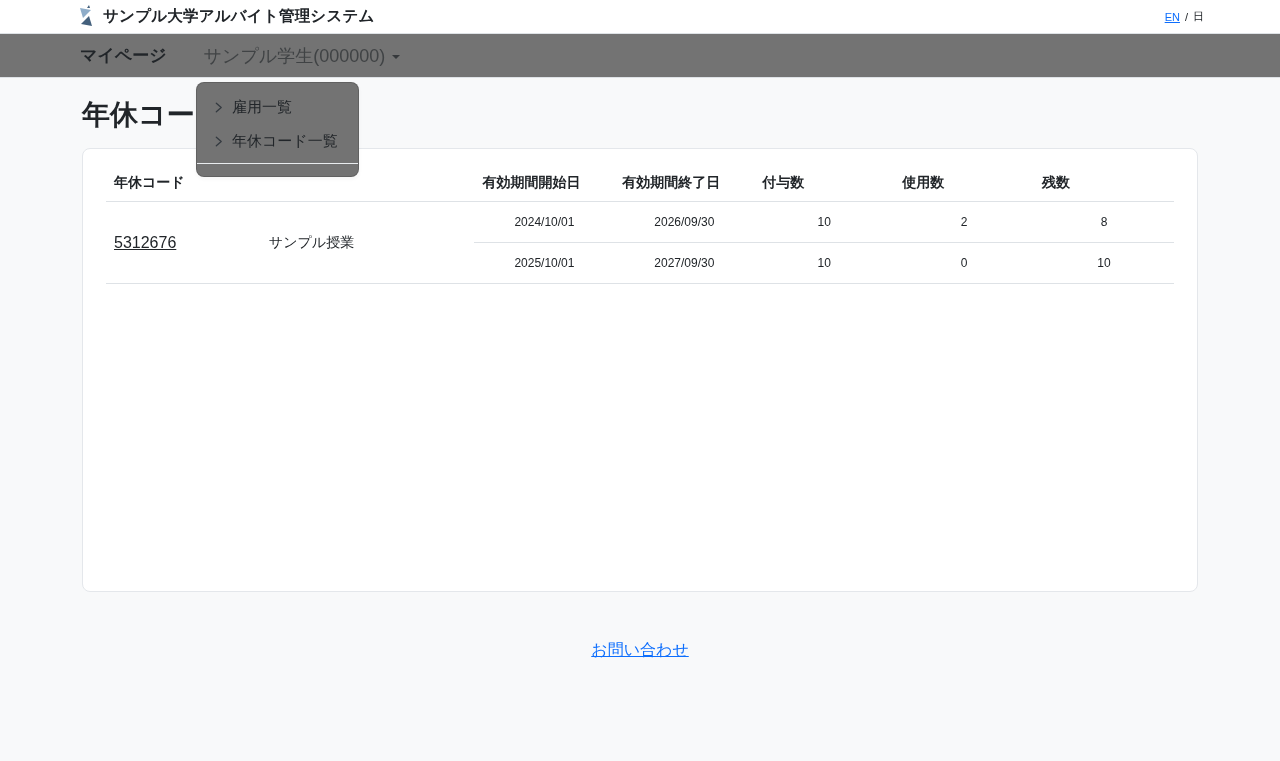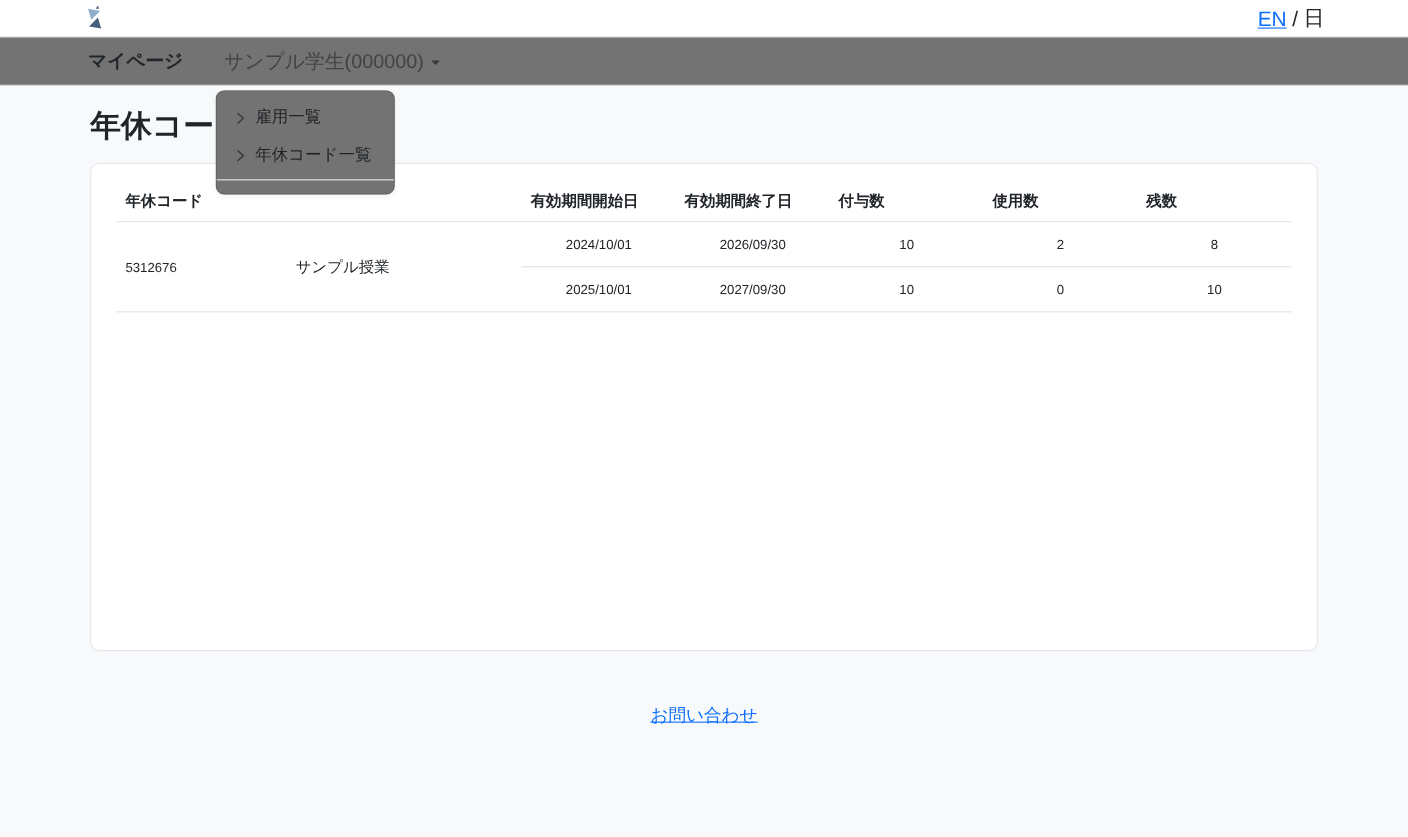--- a/index.html
+++ b/index.html
@@ -20,21 +20,21 @@
     background: #ffffff;
     border-bottom: 1px solid #dee2e6;
     display: flex;
     align-items: center;
     justify-content: space-between;
     padding: 0 76px;
   }
   .brand { display: flex; align-items: center; gap: 7px; }
   .brand-logo { width: 20px; height: 24px; display: block; }
   .brand-title { font-size: 15.5px; font-weight: bold; letter-spacing: 0.2px; }
-  .lang-switch { font-size: 19px; display: flex; align-items: flex-end; gap: 5px; }
+  .lang-switch { font-size: 11px; display: flex; align-items: center; gap: 5px; }
   .lang-switch a { color: #0d6efd; text-decoration: underline; }
   .lang-sep { color: #212529; }
   .lang-current { color: #212529; }
 
   
   .navbar {
     height: 44px;
     background: #737373;
     border-bottom: 1px solid #dee2e6;
     display: flex;
@@ -123,21 +123,21 @@
     border-bottom: 1px solid #dee2e6;
     color: #212529;
     white-space: nowrap;
   }
   .leave-table td {
     font-size: 12px;
     padding: 13px 8px;
     border-bottom: 1px solid #dee2e6;
     color: #212529;
   }
-  .leave-table td.cell-code { font-size: 12px; text-align: left; }
+  .leave-table td.cell-code { font-size: 16px; text-align: left; text-decoration: underline; }
   .leave-table td.cell-name { font-size: 14px; text-align: left; }
   .leave-table td.cell-val  { text-align: center; }
 
   
   .contact-wrap { text-align: center; margin-top: 48px; }
   .contact-wrap a {
     color: #0d6efd;
     font-size: 16px;
     text-decoration: underline;
   }
@@ -145,20 +145,21 @@
 </head>
 <body>
 
 <header class="topbar">
   <div class="brand">
     <svg class="brand-logo" viewBox="0 0 20 24" xmlns="http://www.w3.org/2000/svg">
       <path d="M13,0 L11,3 L14,3 Z" fill="#44607c"></path>
       <path d="M4,3 L15,5 L7,13 Z" fill="#8fadc9"></path>
       <path d="M16,21 L5,19 L13,11 Z" fill="#44607c"></path>
     </svg>
+    <span class="brand-title">サンプル大学アルバイト管理システム</span>
   </div>
   <div class="lang-switch">
     <a href="#">EN</a>
     <span class="lang-sep">/</span>
     <span class="lang-current">日</span>
   </div>
 </header>
 
 <nav class="navbar">
   <a href="#" class="navbar-brand">マイページ</a>

